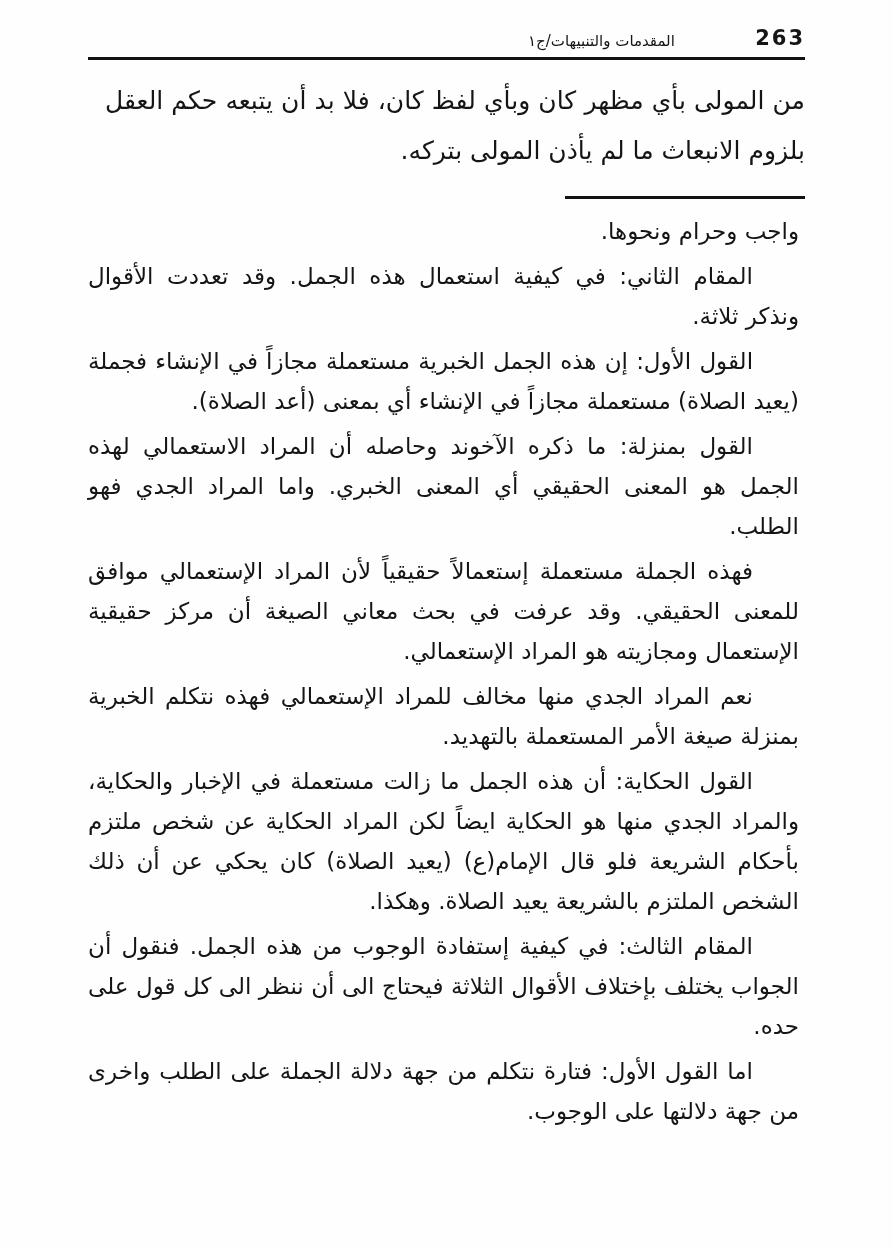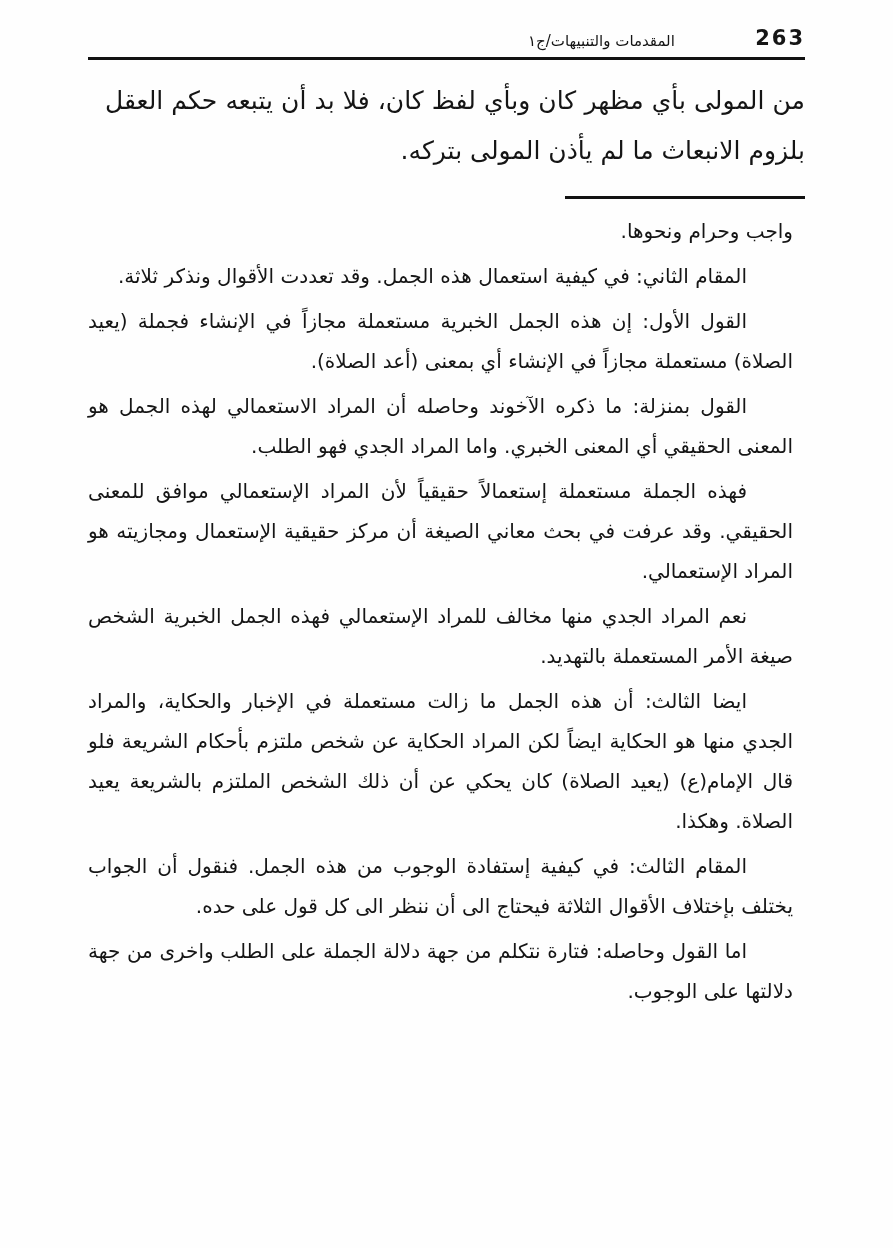--- a/index.html
+++ b/index.html
@@ -49,22 +49,22 @@
   .footnote-rule{
     width:240px;
     height:0;
     border-top:3px solid #121212;
     margin:20px 0 12px auto; 
     margin-right:0;
   }
   
   .fn-section{display:block;}
   .fn-para{
-    margin:0 12px 5px 0;
-    font-size:20px;
+    margin:0 6px 5px 0;
+    font-size:23px;
     line-height:40px;
     text-align:justify;
     text-indent:46px; 
   }
   .fn-para.continuation{text-indent:0;}
   .fn-para b{font-weight:normal;}
 </style>
 </head>
 <body>
 
@@ -82,19 +82,19 @@
   </main>
 
   <div class="footnote-rule"></div>
 
   <section class="fn-section" id="fn-section">
       <p class="fn-para continuation"><span>واجب وحرام ونحوها.</span></p>
       <p class="fn-para"><b>المقام الثاني:</b> <span>في كيفية استعمال هذه الجمل. وقد تعددت الأقوال ونذكر ثلاثة.</span></p>
       <p class="fn-para"><b>القول الأول:</b> <span>إن هذه الجمل الخبرية مستعملة مجازاً في الإنشاء فجملة (يعيد الصلاة) مستعملة مجازاً في الإنشاء أي بمعنى (أعد الصلاة).</span></p>
       <p class="fn-para"><b>القول بمنزلة:</b> <span>ما ذكره الآخوند وحاصله أن المراد الاستعمالي لهذه الجمل هو المعنى الحقيقي أي المعنى الخبري. واما المراد الجدي فهو الطلب.</span></p>
       <p class="fn-para"><span>فهذه الجملة مستعملة إستعمالاً حقيقياً لأن المراد الإستعمالي موافق للمعنى الحقيقي. وقد عرفت في بحث معاني الصيغة أن مركز حقيقية الإستعمال ومجازيته هو المراد الإستعمالي.</span></p>
-      <p class="fn-para"><span>نعم المراد الجدي منها مخالف للمراد الإستعمالي فهذه الجمل الخبرية الشخص صيغة الأمر المستعملة بالتهديد.</span></p>
-      <p class="fn-para"><b>ايضا الثالث:</b> <span>أن هذه الجمل ما زالت مستعملة في الإخبار والحكاية، والمراد الجدي منها هو الحكاية ايضاً لكن المراد الحكاية عن شخص ملتزم بأحكام الشريعة فلو قال الإمام(ع) (يعيد الصلاة) كان يحكي عن أن ذلك الشخص الملتزم بالشريعة يعيد الصلاة. وهكذا.</span></p>
+      <p class="fn-para"><span>نعم المراد الجدي منها مخالف للمراد الإستعمالي فهذه نتكلم الخبرية بمنزلة صيغة الأمر المستعملة بالتهديد.</span></p>
+      <p class="fn-para"><b>القول الحكاية:</b> <span>أن هذه الجمل ما زالت مستعملة في الإخبار والحكاية، والمراد الجدي منها هو الحكاية ايضاً لكن المراد الحكاية عن شخص ملتزم بأحكام الشريعة فلو قال الإمام(ع) (يعيد الصلاة) كان يحكي عن أن ذلك الشخص الملتزم بالشريعة يعيد الصلاة. وهكذا.</span></p>
       <p class="fn-para"><b>المقام الثالث:</b> <span>في كيفية إستفادة الوجوب من هذه الجمل. فنقول أن الجواب يختلف بإختلاف الأقوال الثلاثة فيحتاج الى أن ننظر الى كل قول على حده.</span></p>
-      <p class="fn-para"><b>اما القول وحاصله:</b> <span>فتارة نتكلم من جهة دلالة الجملة على الطلب واخرى من جهة دلالتها على الوجوب.</span></p>
+      <p class="fn-para"><b>اما القول الأول:</b> <span>فتارة نتكلم من جهة دلالة الجملة على الطلب واخرى من جهة دلالتها على الوجوب.</span></p>
     </section>
 
 </div>
 
 </body></html>

